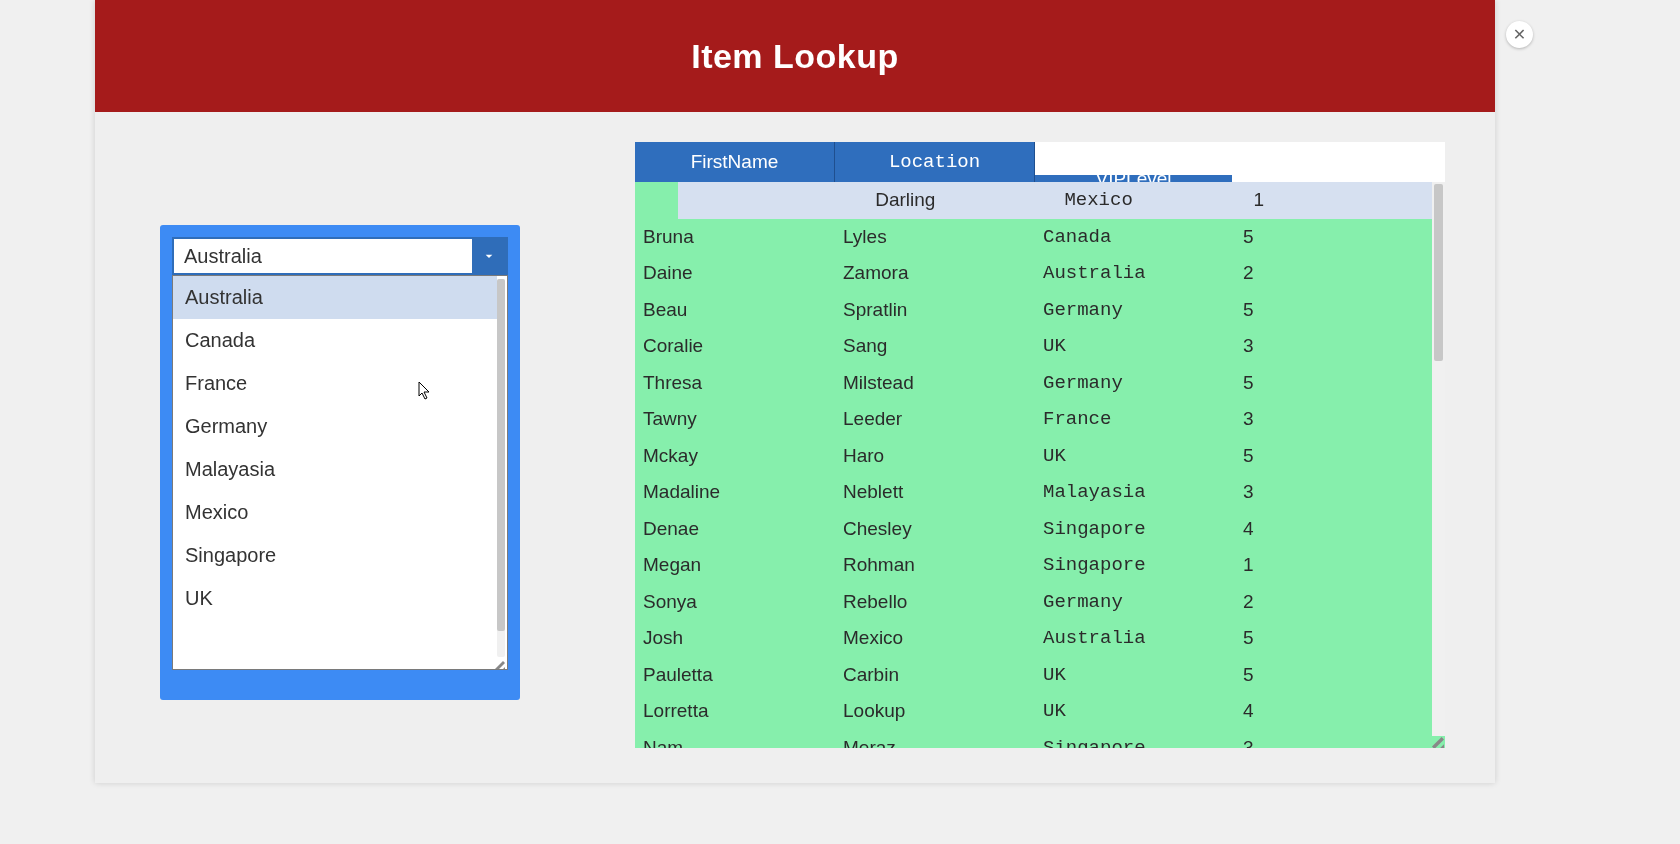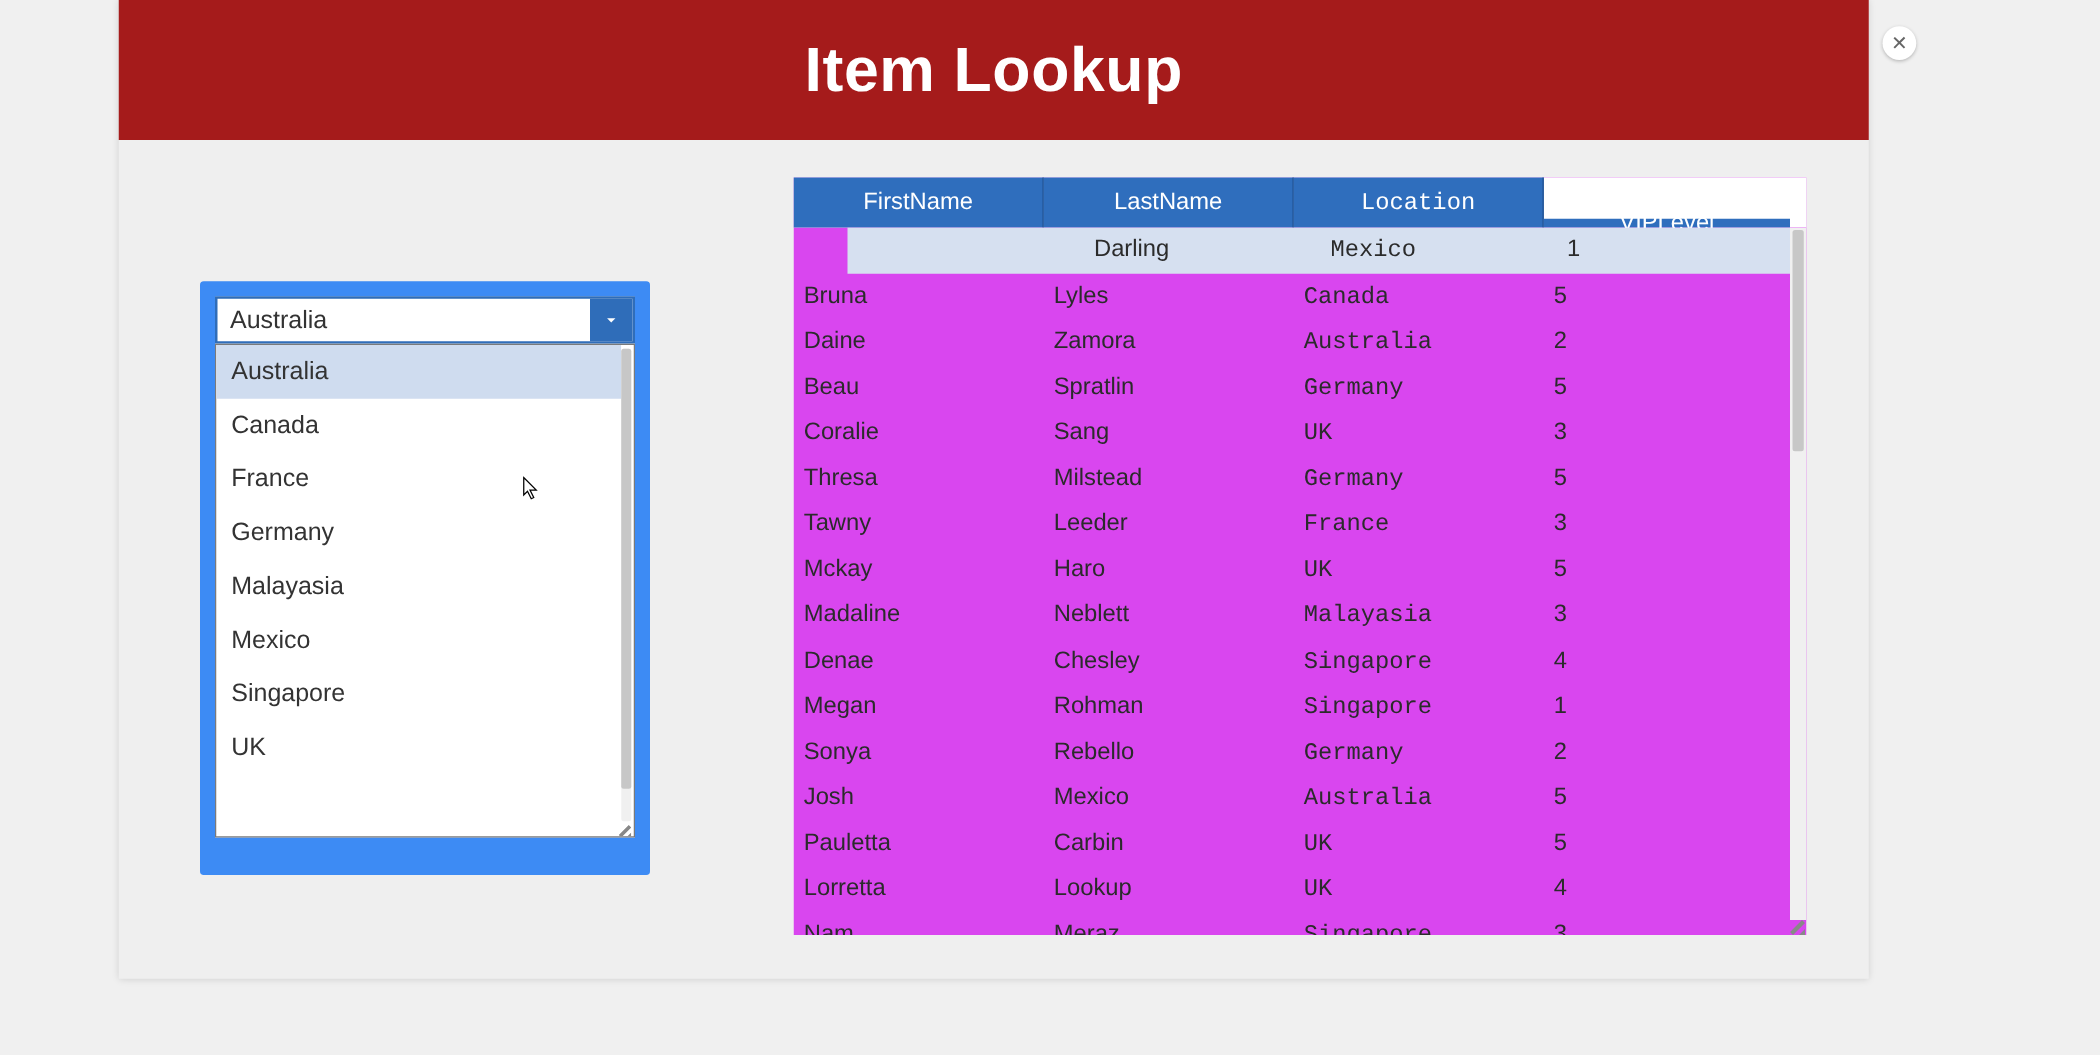--- a/index.html
+++ b/index.html
@@ -19,21 +19,21 @@
     }
     .header {
       height:112px;
       background:#a51b1b;
       display:flex;
       align-items:center;
       justify-content:center;
     }
     .header-title {
       color:#fff;
-      font-size:50px;
+      font-size:34px;
       font-weight:700;
       letter-spacing:.5px;
     }
     .close-btn {
       position:absolute;
       top:21px; right:-38px;
       width:27px; height:27px;
       border-radius:50%;
       background:#fff;
       box-shadow:0 1px 3px rgba(0,0,0,.25);
@@ -113,21 +113,21 @@
       left:254px; top:152px;
       width:14px; height:20px;
       pointer-events:none;
     }
 
     
     .tbl {
       position:absolute;
       left:540px; top:30px;
       width:810px; height:606px;
-      background:#d946ef;
+      background:#86efac;
       display:flex; flex-direction:column;
     }
     .thead {
       display:flex;
       height:40px;
       background:#fff;
     }
     .th {
       background:#2f6ebd;
       color:#fff;
@@ -213,21 +213,20 @@
       <div class="cursor">
         <svg viewBox="0 0 14 20">
             <path d="M1 1l0 14 3-3 3 6 2-1-3-6 5 0z" fill="#fff" stroke="#000" stroke-width="1"></path>
           </svg>
       </div>
     </div>
 
     <div class="tbl">
       <div class="thead">
         <div class="th col0">FirstName</div>
-        <div class="th col1">LastName</div>
         <div class="th col2">Location</div>
         <div class="th col3">VIPLevel</div>
       </div>
       <div class="tbody">
         <div class="rows" id="rows">
             <div class="tr sel">
               <div class="td col0"></div>
               <div class="td col1">Darling</div>
               <div class="td col2">Mexico</div>
               <div class="td col3">1</div>

